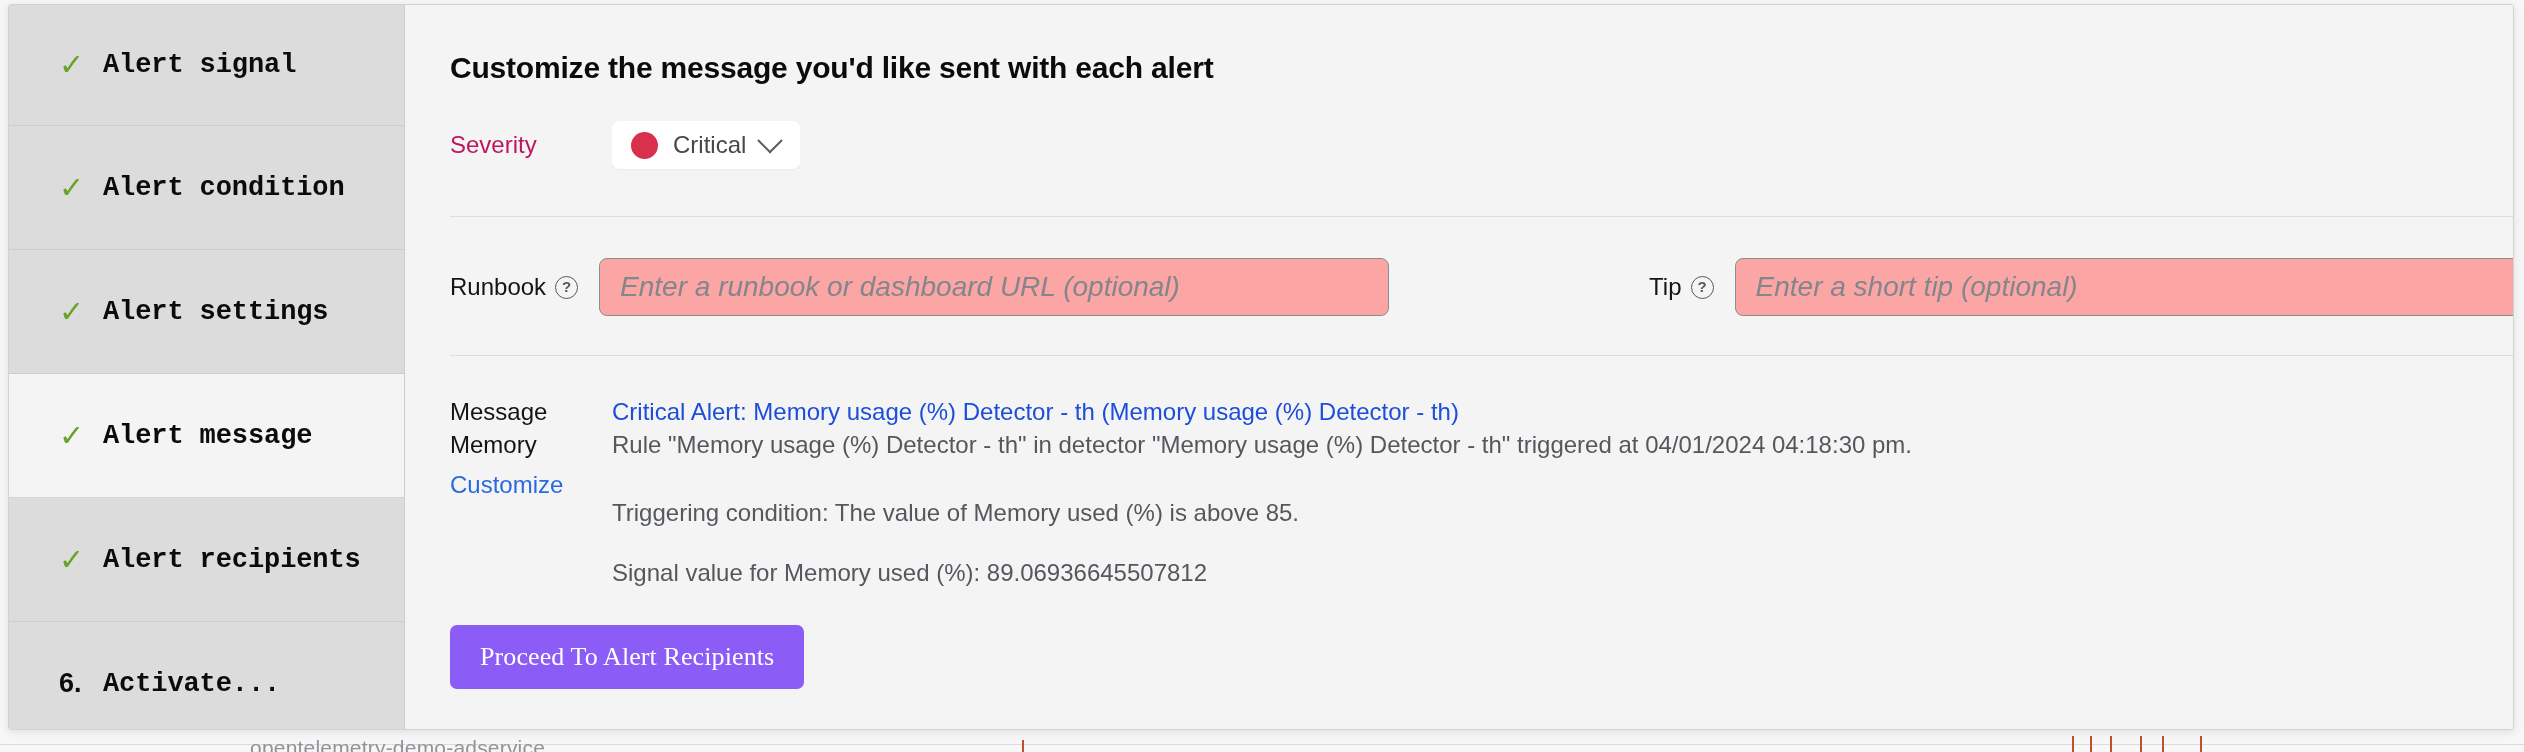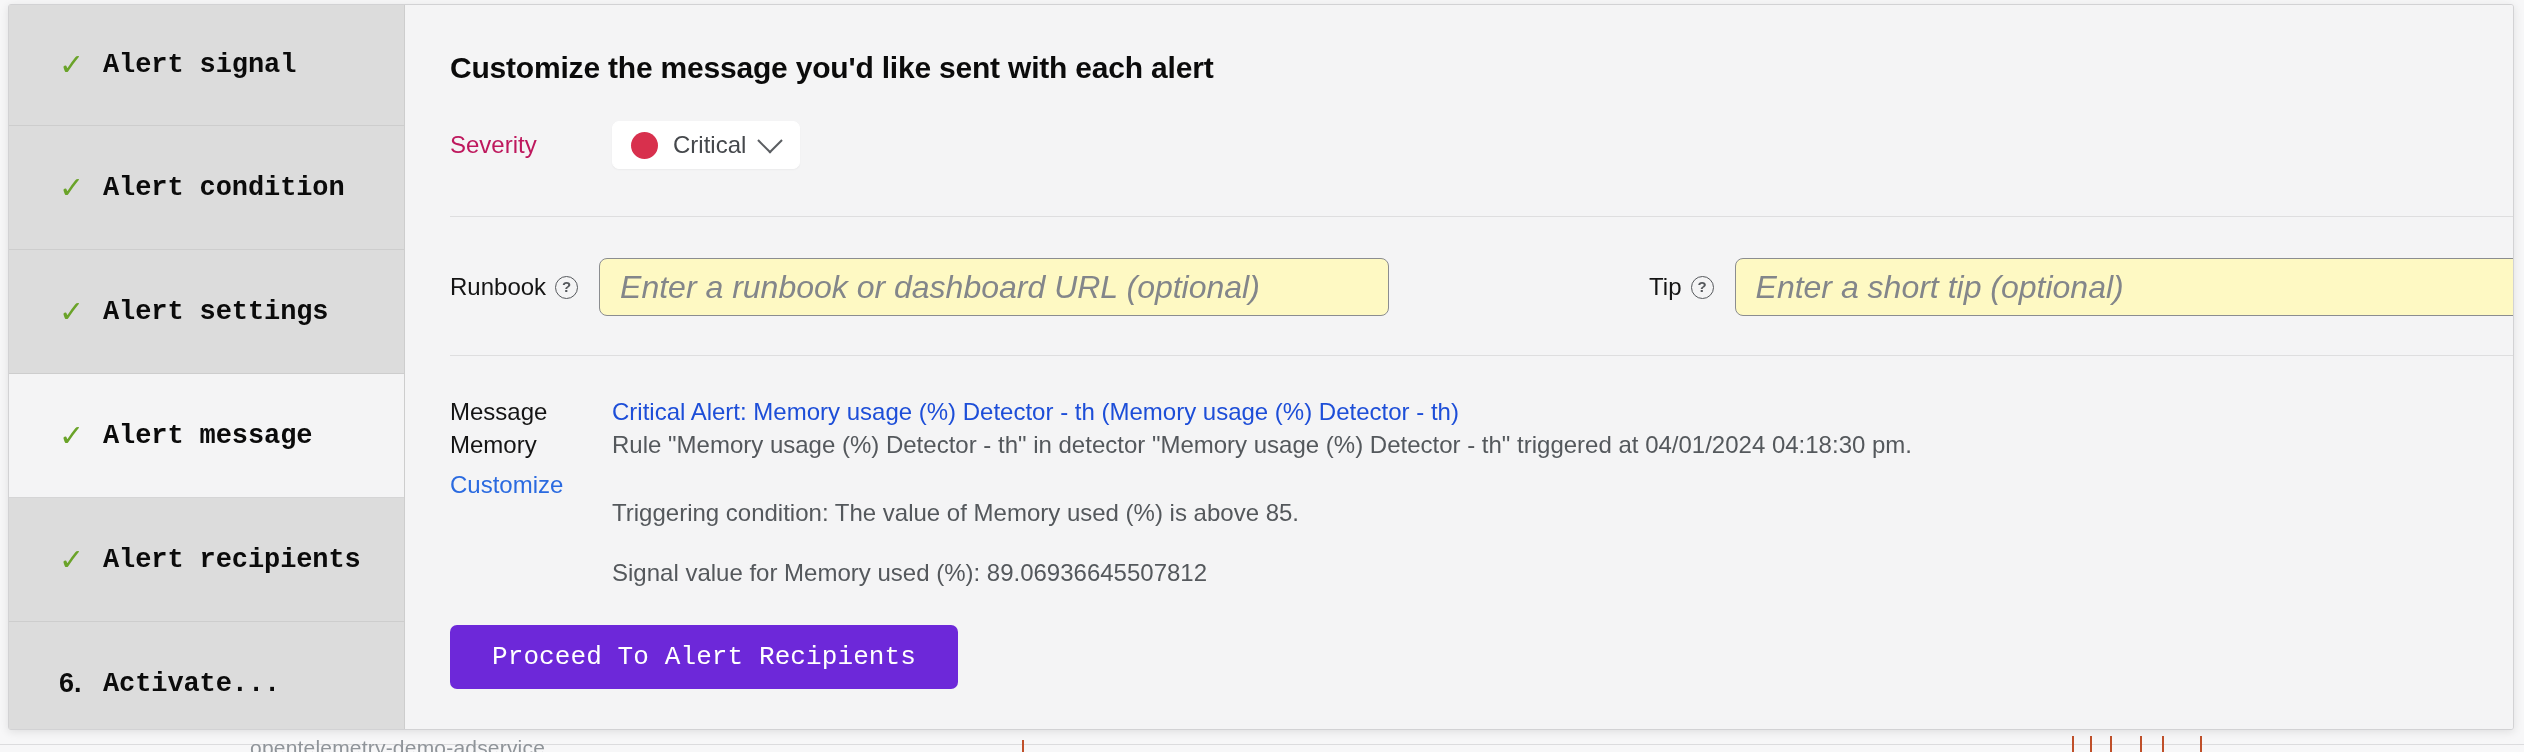--- a/index.html
+++ b/index.html
@@ -199,22 +199,22 @@
     text-align: center;
     color: #55585c;
     display: inline-block;
     cursor: pointer;
     font-weight: 600;
   }
   .text-input {
     height: 58px;
     border: 1px solid #8b8d90;
     border-radius: 8px;
-    background: #fef9c3;
-    font-size: 32px;
+    background: #fca5a5;
+    font-size: 28px;
     font-family: "Liberation Sans", sans-serif;
     color: #2a2d30;
     padding: 0 20px;
     box-sizing: border-box;
     outline: none;
   }
   .text-input::placeholder {
     color: #83868a;
     font-style: italic;
   }
@@ -254,28 +254,28 @@
   .msg-line {
     font-size: 24px;
     color: #54585c;
     line-height: 1.36;
   }
   .msg-line.sp { margin-top: 36px; }
   .msg-line.sp2 { margin-top: 27px; }
 
   .proceed-btn {
     margin-top: 35px;
-    background: #6d28d9;
+    background: #8b5cf6;
     color: #ffffff;
     border: none;
     border-radius: 7px;
     font-size: 26px;
-    font-family: Liberation Mono, monospace;
+    font-family: Liberation Serif, serif;
     font-weight: 400;
-    padding: 17px 42px;
+    padding: 17px 30px;
     cursor: pointer;
     letter-spacing: .1px;
   }
 </style>
 </head>
 <body>
 
 <div class="page-backdrop">
   <div class="bg-rule" style="left:0;top:744px;width:2524px;"></div>
   <div class="bg-text" style="left:250px;top:736px;">opentelemetry-demo-adservice</div>

